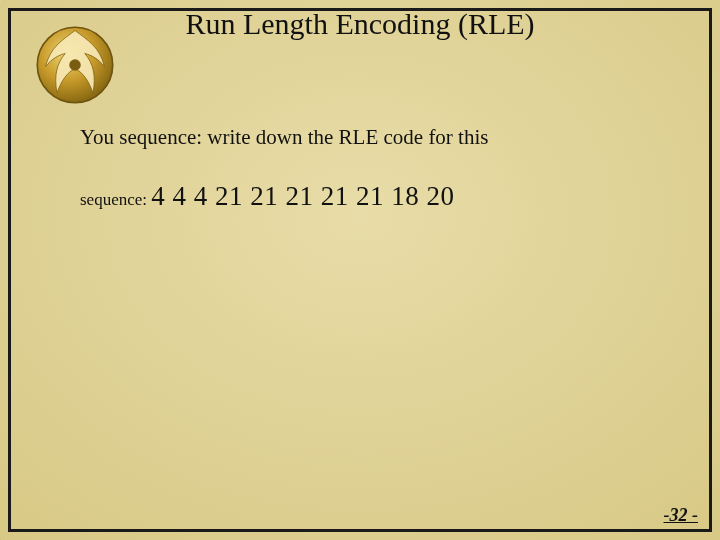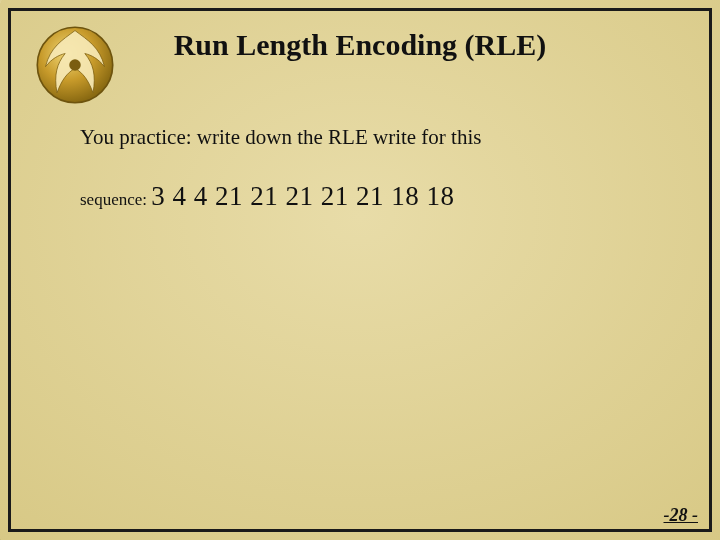--- a/index.html
+++ b/index.html
@@ -25,26 +25,26 @@
   }
   .logo {
     position: absolute;
     top: 24px;
     left: 34px;
     width: 82px;
     height: 82px;
   }
   .title {
     position: absolute;
-    top: 28px;
+    top: 7px;
     left: 0;
     width: 100%;
     text-align: center;
     font-size: 30px;
-    font-weight: bold;
+    font-weight: normal;
     color: #111;
   }
   .body {
     position: absolute;
     top: 122px;
     left: 80px;
     right: 60px;
     color: #111;
     font-size: 21px;
     line-height: 1.5;
@@ -85,20 +85,20 @@
       <circle cx="50" cy="50" r="46" fill="url(#g1)"></circle>
       <circle cx="50" cy="50" r="46" fill="none" stroke="#6e540e" stroke-width="2"></circle>
       <path d="M50 8 C34 20 20 28 14 52 C22 42 30 38 38 36 C28 48 24 62 28 84 C34 68 40 60 50 54 C60 60 66 68 72 84 C76 62 72 48 62 36 C70 38 78 42 86 52 C80 28 66 20 50 8 Z" fill="#f7e9b5" stroke="#7a5d10" stroke-width="1" opacity="0.92"></path>
       <circle cx="50" cy="50" r="7" fill="#7a5d10"></circle>
     </svg>
   </div>
 
   <div class="title">Run Length Encoding (RLE)</div>
 
   <div class="body">
-    <div class="line1">You practice: write down the RLE write for this</div>
+    <div class="line1">You sequence: write down the RLE code for this</div>
     <div class="line2">
-      <span class="label">sequence: </span><span class="seq">3 4 4   21 21 21 21 21   18 18</span>
+      <span class="label">sequence: </span><span class="seq">4 4 4   21 21 21 21 21   18 20</span>
     </div>
   </div>
 
-  <div class="pagenum">-28 -</div>
+  <div class="pagenum">-32 -</div>
 </div>
 
 </body></html>

